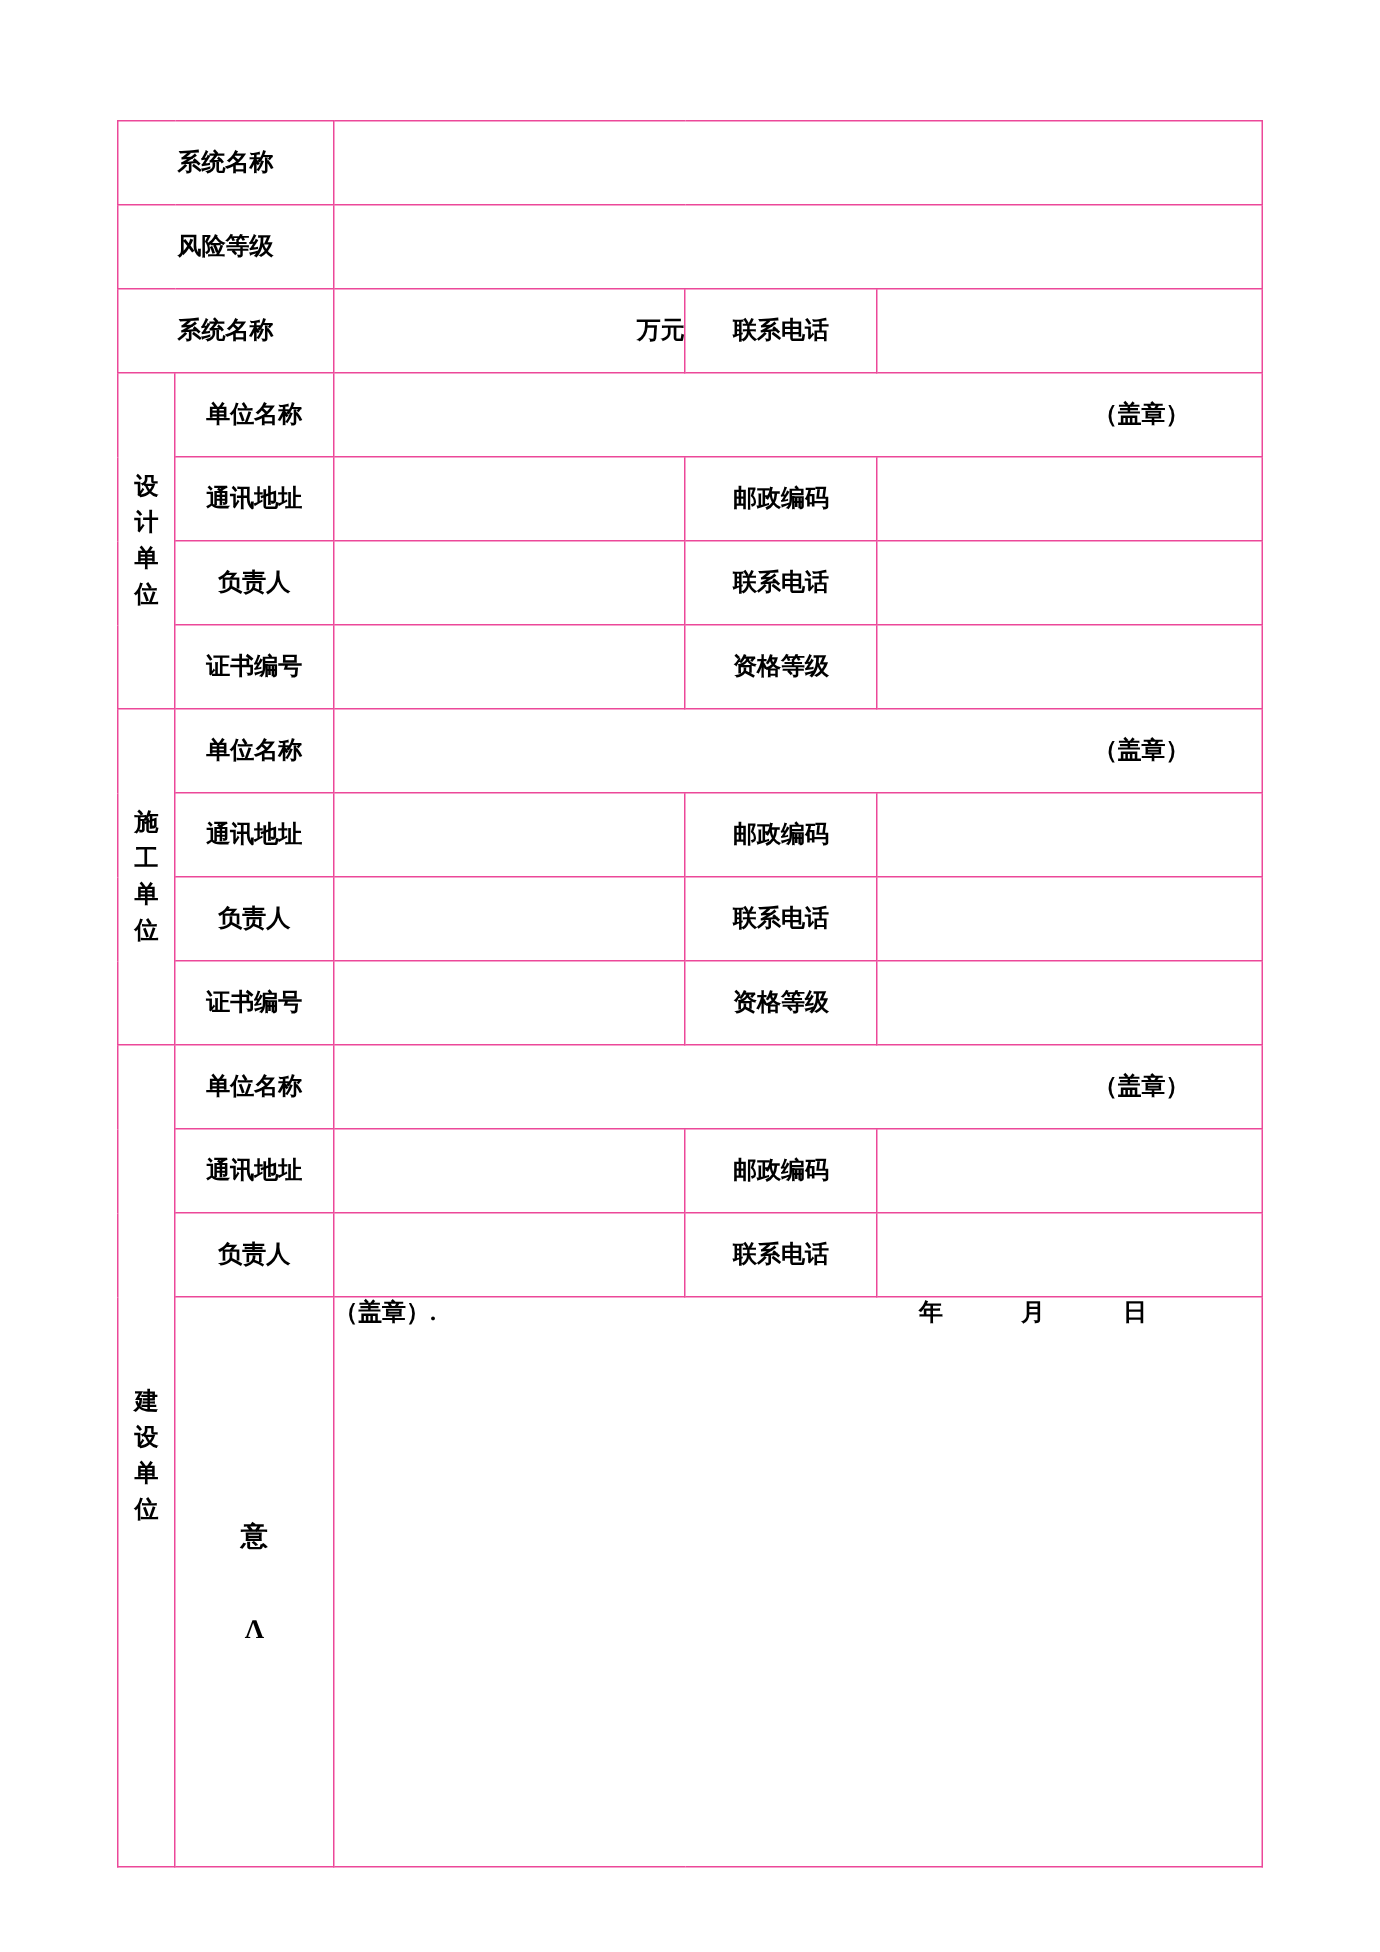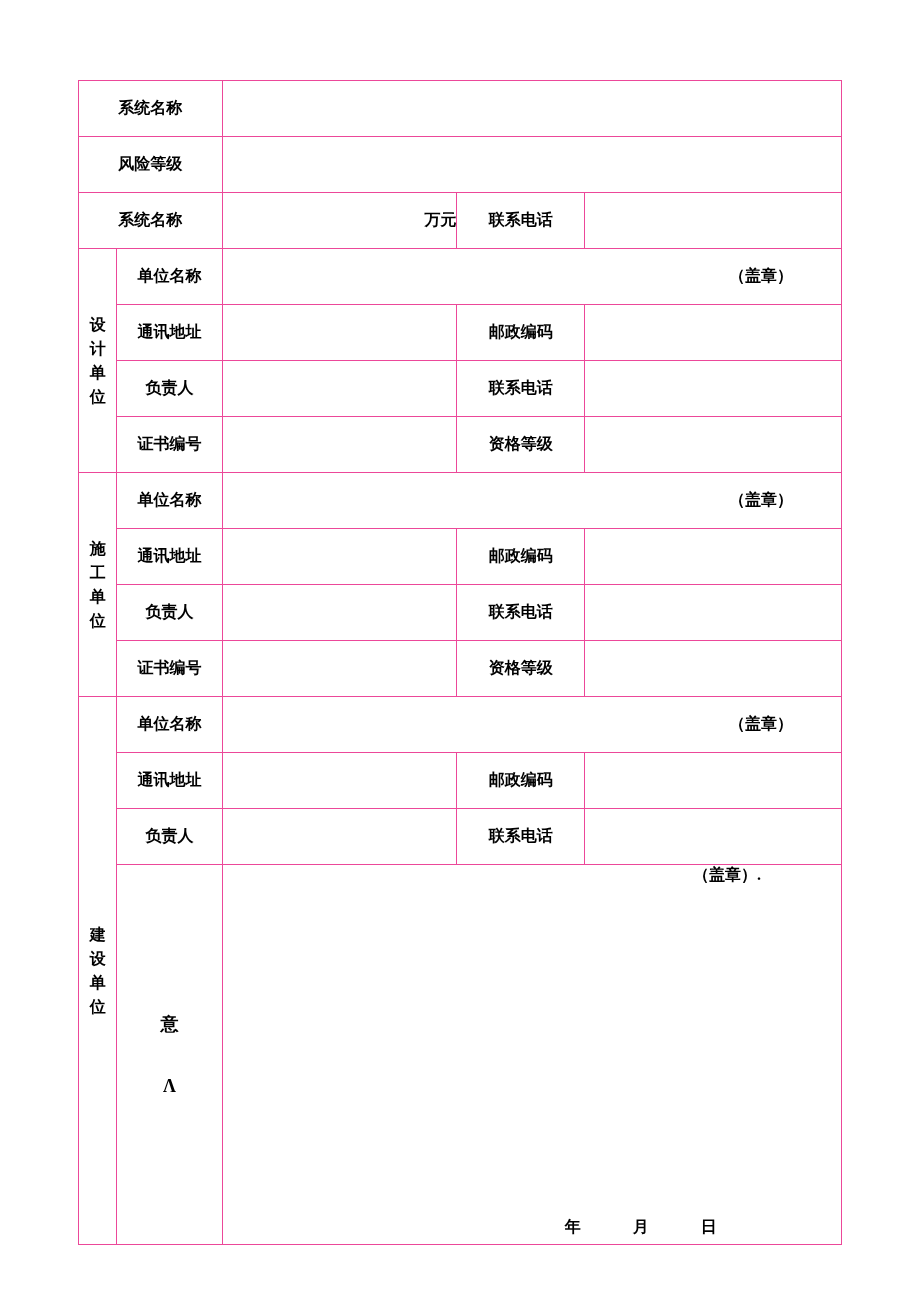--- a/index.html
+++ b/index.html
@@ -52,22 +52,22 @@
       height: 100%;
       font-size: 18px;
     }
     .big-cell { height: 380px; }
     .bottom-cell {
       position: relative;
       padding: 0;
     }
     .bottom-flex {
       display: flex;
-      flex-direction: column;
-      justify-content: space-between;
+      flex-direction: row;
+      justify-content: flex-start;
       height: 100%;
       padding-bottom: 6px;
     }
     .seal-line {
       text-align: right;
       padding-right: 80px;
       padding-bottom: 8px;
     }
     .date-line {
       text-align: center;

